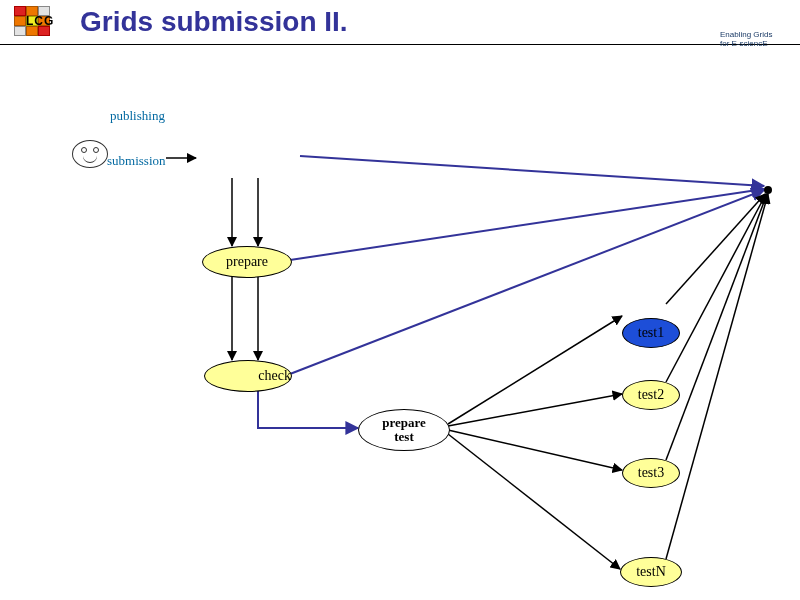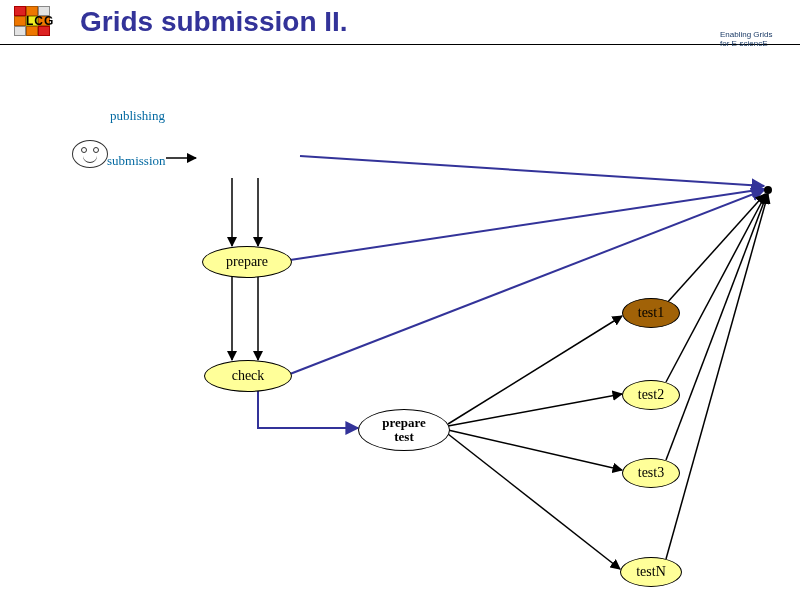--- a/index.html
+++ b/index.html
@@ -132,28 +132,28 @@
   .sam {
     left: 196px; top: 90px; width: 104px; height: 44px;
     border: 2px solid #333399; background: #fff;
   }
   .prepare {
     left: 202px; top: 202px; width: 88px; height: 30px;
     border: 1px solid #000; background: #ffff99;
   }
   .check {
     left: 204px; top: 316px; width: 86px; height: 30px;
-    border: 1px solid #000; background: #ffff99;
+    border: 1px solid #000; background: #ffff99; justify-content: flex-end;
   }
   .parent {
     left: 358px; top: 365px; width: 90px; height: 40px;
     border: 1px solid #000; background: #fff; font-weight: bold;
   }
-  .test1 { left: 622px; top: 254px; width: 56px; height: 28px;
-           border: 1px solid #000; background: #a16207; }
+  .test1 { left: 622px; top: 274px; width: 56px; height: 28px;
+           border: 1px solid #000; background: #1d4ed8; }
   .test2 { left: 622px; top: 336px; width: 56px; height: 28px;
            border: 1px solid #000; background: #ffff99; }
   .test3 { left: 622px; top: 414px; width: 56px; height: 28px;
            border: 1px solid #000; background: #ffff99; }
   .testN { left: 620px; top: 513px; width: 60px; height: 28px;
            border: 1px solid #000; background: #ffff99; }
   .big-dot {
     position: absolute;
     width: 8px; height: 8px;
     background: #000;

